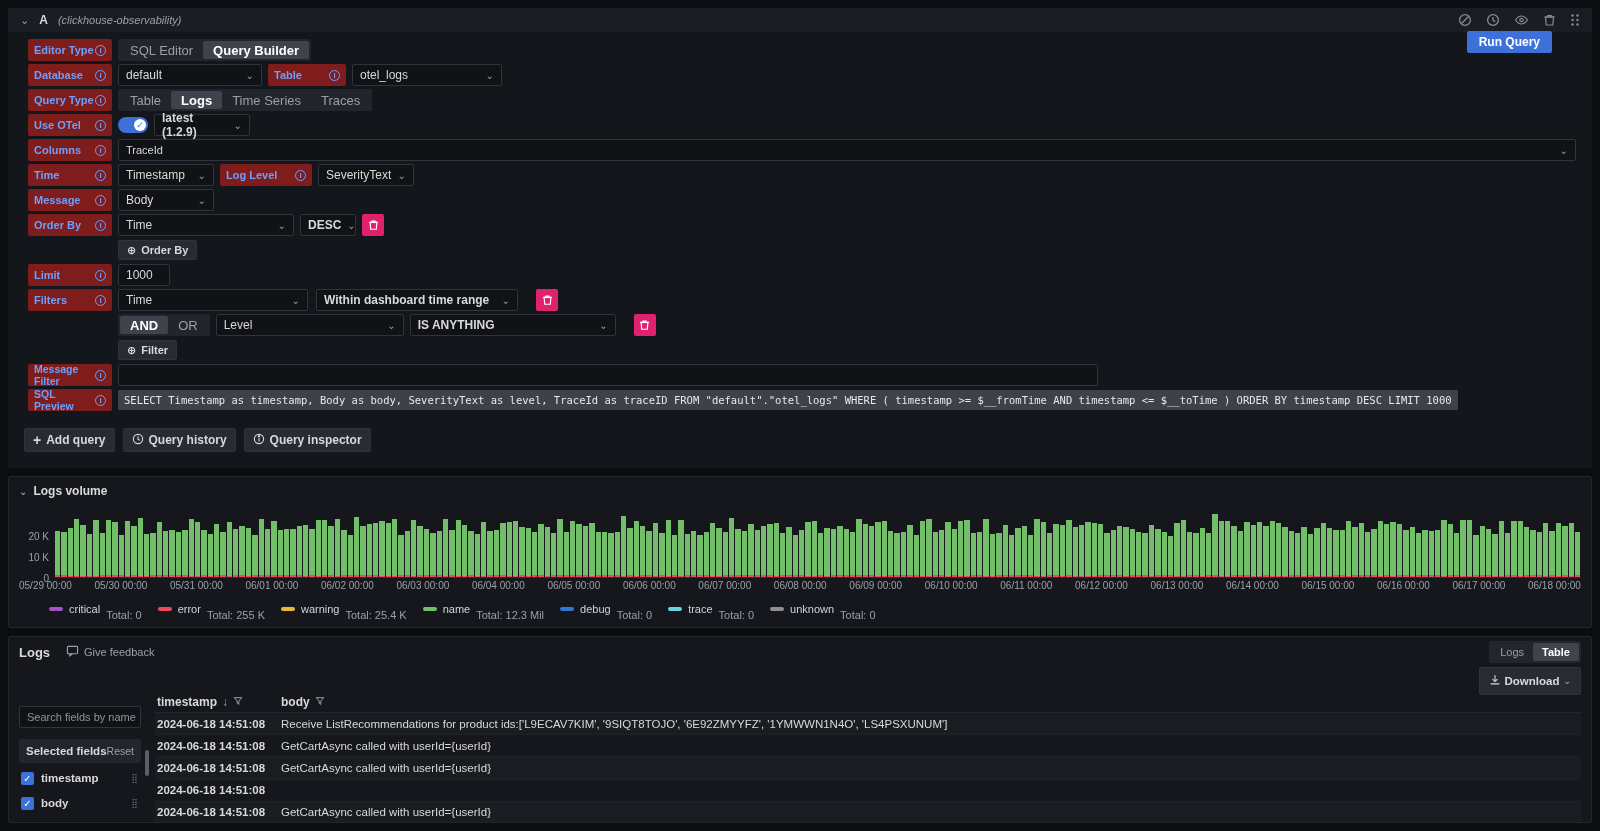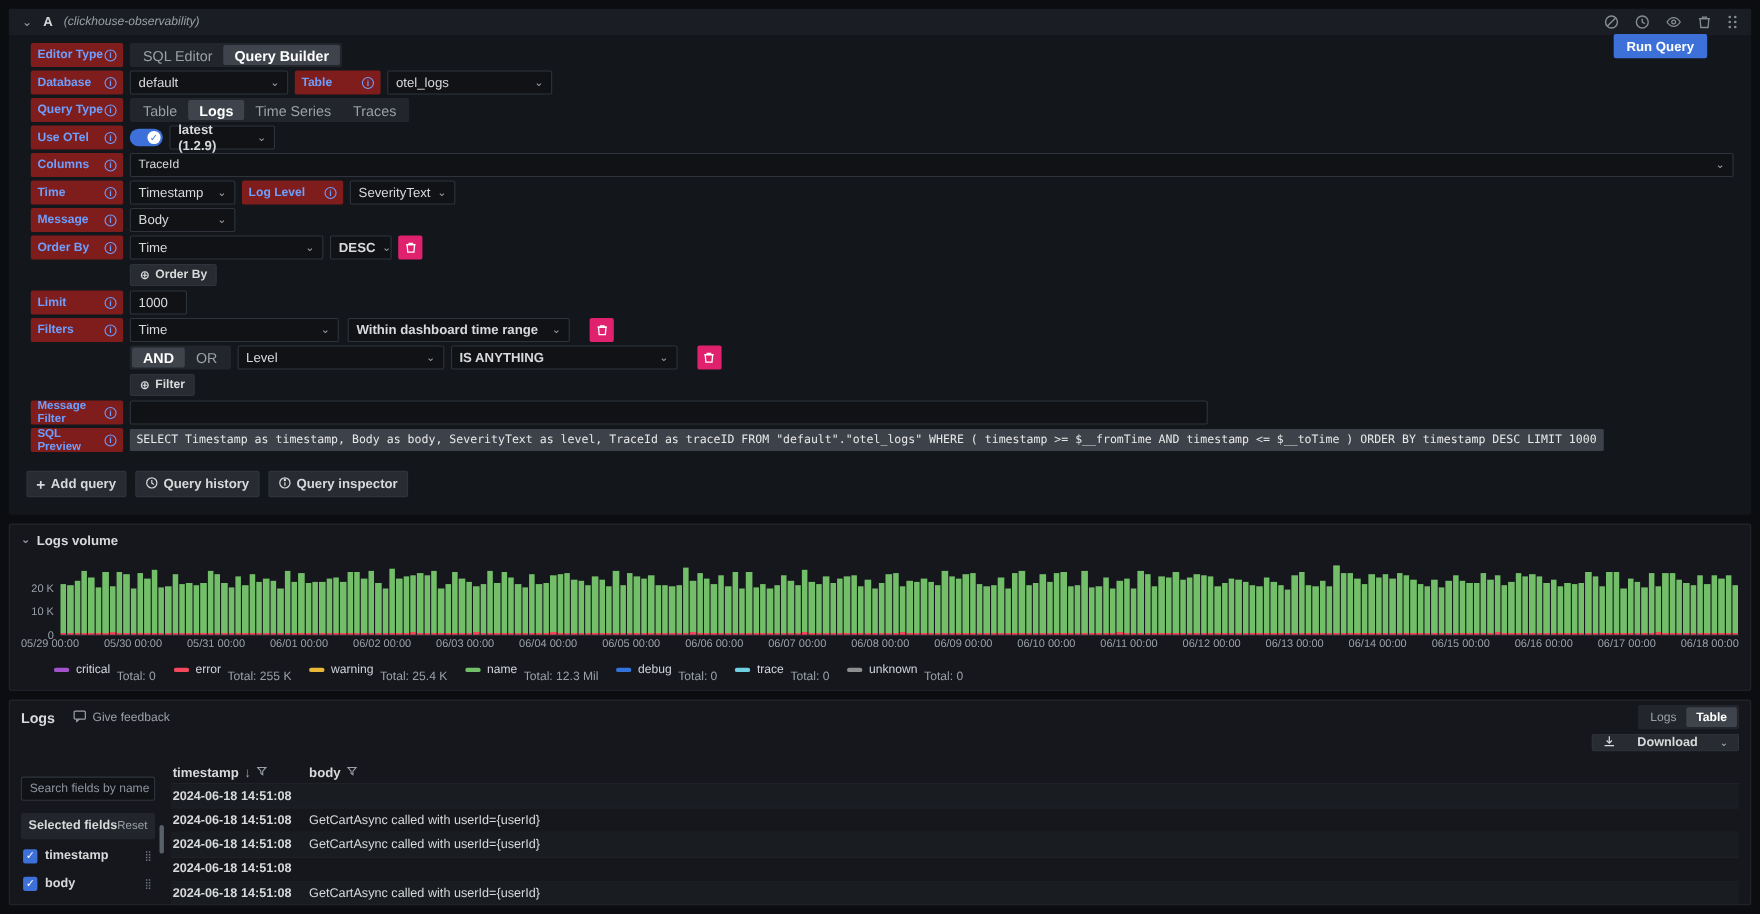--- a/index.html
+++ b/index.html
@@ -78,22 +78,22 @@
   .side-strip .reset { font-size:10.5px; color:#9aa0a9; }
   .field-row { display:flex; align-items:center; gap:7px; height:20px; margin-top:5px; padding:0 2px; }
   .cbox { width:13px; height:13px; border-radius:2px; flex:none; }
   .cbox.checked { background:#3d71d9; color:#fff; font-size:10px; line-height:13px; text-align:center; }
   .field-row .fname { font-size:11.5px; color:#d8d9da; }
   .field-row .grip { margin-left:auto; color:#6c7280; font-size:9px; letter-spacing:1px; }
   .side-scrollbar { position:absolute; right:-8px; bottom:46px; width:4px; height:26px; background:#5a6068; border-radius:2px; }
 
   .logs-main { flex:1; display:flex; flex-direction:column; overflow:hidden; }
   .dl-row { display:flex; justify-content:flex-end; height:24px; flex:none; }
-  .dl-btn { height:16px; background:#282b31; border:1px solid #2f343c; border-radius:2px; display:flex;
-    align-items:center; gap:20px; padding:0 9px; font-size:11.5px; font-weight:bold; color:#d8d9da; }
+  .dl-btn { height:28px; background:#282b31; border:1px solid #2f343c; border-radius:2px; display:flex;
+    align-items:center; gap:4px; padding:0 9px; font-size:11.5px; font-weight:bold; color:#d8d9da; }
   .log-table { flex:1; overflow:hidden; }
   .lt-header { display:flex; height:22px; align-items:center; border-bottom:1px solid #24262e; }
   .lt-header .hcell { font-size:12px; font-weight:bold; color:#d8d9da; display:flex; align-items:center; gap:5px; }
   .col-ts { width:122px; flex:none; padding-left:2px; }
   .col-body { flex:1; padding-left:4px; }
   .lt-row { display:flex; height:22.2px; align-items:center; border-bottom:1px solid #1e2126; }
   .lt-row:nth-child(odd) { background:#191c21; }
   .lt-row .cell { font-size:11.5px; color:#d8d9da; white-space:nowrap; overflow:hidden; }
   .lt-row .cell.col-ts { font-weight:bold; }
   .hicon { color:#9aa0a9; }
@@ -763,20 +763,21 @@
             <span class="hcell col-body">
               <span>body</span>
               <span class="hicon"><svg width="10" height="10" viewBox="0 0 12 12" fill="none" stroke="currentColor" stroke-width="1.2">
                     <path d="M1.5 2h9L7 6v4L5 8.6V6z"></path>
                   </svg></span>
             </span>
           </div>
           <div id="lt-rows">
               <div class="lt-row">
                 <span class="cell col-ts">2024-06-18 14:51:08</span>
+                <span class="cell col-body">Receive ListRecommendations for product ids:['L9ECAV7KIM', '9SIQT8TOJO', '6E92ZMYYFZ', '1YMWWN1N4O', 'LS4PSXUNUM']</span>
               </div>
               <div class="lt-row">
                 <span class="cell col-ts">2024-06-18 14:51:08</span>
                 <span class="cell col-body">GetCartAsync called with userId={userId}</span>
               </div>
               <div class="lt-row">
                 <span class="cell col-ts">2024-06-18 14:51:08</span>
                 <span class="cell col-body">GetCartAsync called with userId={userId}</span>
               </div>
               <div class="lt-row">

